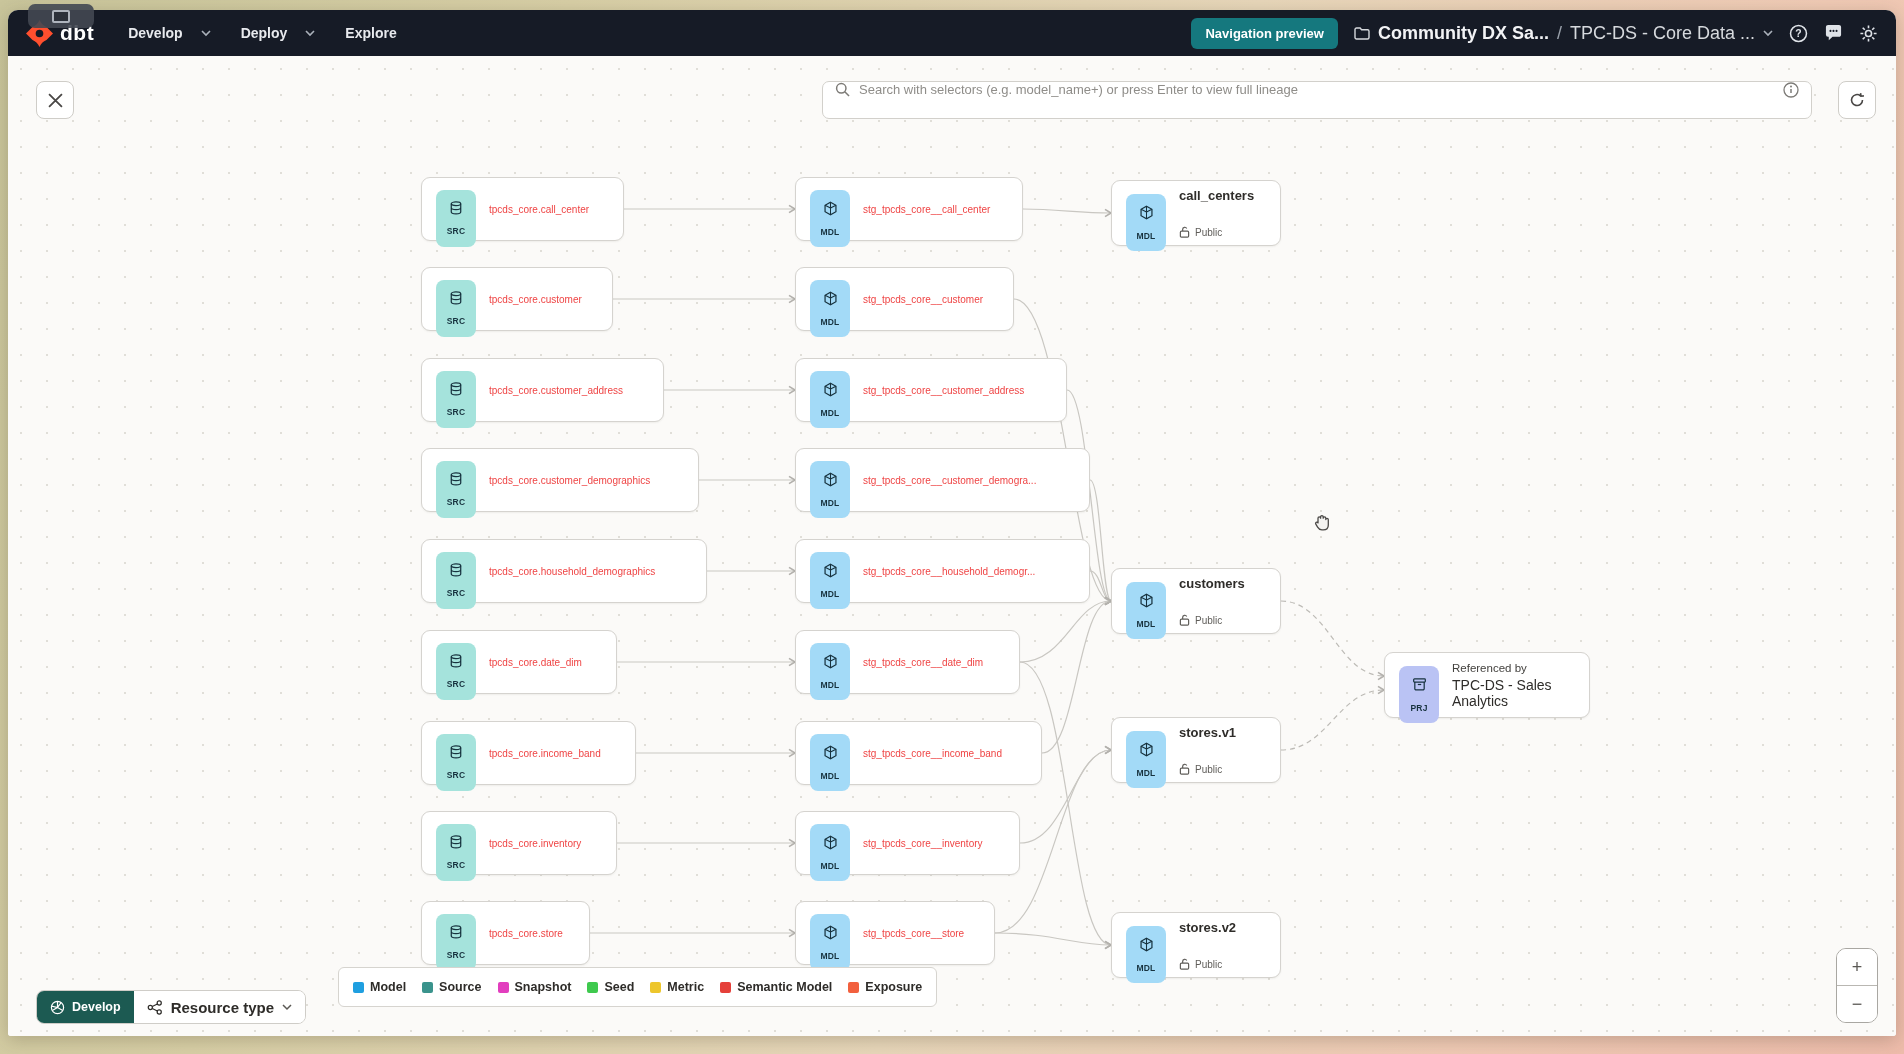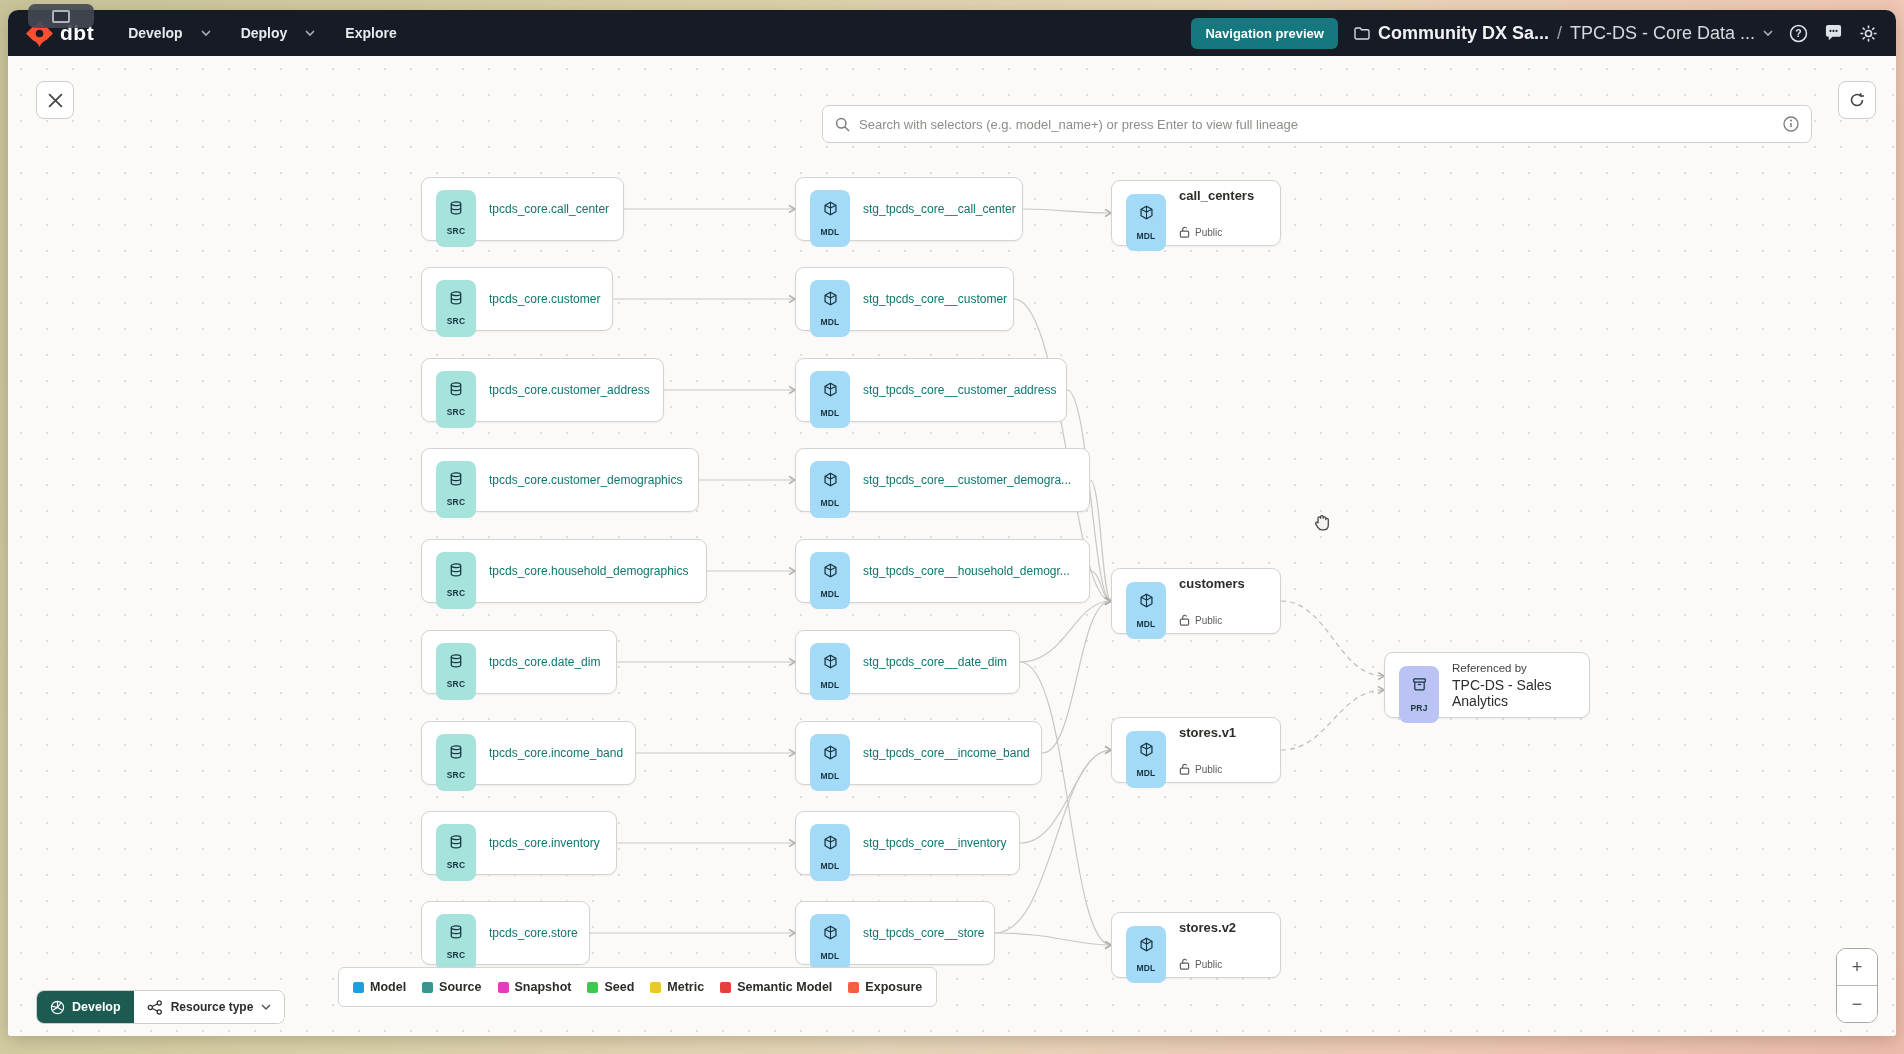--- a/index.html
+++ b/index.html
@@ -40,49 +40,49 @@
   
   .tool-btn { position:absolute; width:38px; height:38px; background:#fff;
     border:1px solid #cfcdc8; border-radius:8px; cursor:pointer;
     display:flex; align-items:center; justify-content:center; }
   .crumb-chip { position:absolute; left:76px; top:25px; height:38px; background:#fff;
     border:1px solid #cfcdc8; border-radius:8px; padding:0 16px; font-size:12.5px;
     font-weight:bold; color:#3c3a37; display:flex; align-items:center; cursor:pointer;
     font-family:inherit; }
   .searchbox { position:absolute; left:814px; top:25px; width:990px; height:38px;
     background:#fff; border:1px solid #d2d0cb; border-radius:7px;
-    display:flex; align-items:center; padding:0 12px; gap:9px;margin-top:24px; }
+    display:flex; align-items:flex-start; padding:0 12px; gap:9px; }
   .searchbox input { flex:1; border:none; outline:none; font-size:13px; color:#3a3834;
     background:transparent; font-family:inherit; }
   .searchbox input::placeholder { color:#8f8d89; }
 
   
   .node { position:absolute; height:64px; background:#fff; border:1px solid #d5d3cf;
     border-radius:9px; display:flex; align-items:center; padding:0 14px; gap:13px;
     box-shadow:0 1px 2px rgba(40,35,25,.06); cursor:pointer; }
   .node.pub, .node.prj { height:66px; }
   .nbadge { width:40px; height:57px; border-radius:8px; display:flex; flex-direction:column;
     align-items:center; justify-content:center; gap:11px; flex-shrink:0;margin-top:19px; }
   .nbadge span { font-size:8.5px; font-weight:bold; color:#17323e; letter-spacing:.2px; }
   .nbadge.src { background:#a5e3dc; }
   .nbadge.mdl { background:#a3daf7; }
   .nbadge.prj { background:#bac3f4; }
-  .nlabel { font-size:12px; color:#0f766e; white-space:nowrap; }
+  .nlabel { font-size:10px; color:#ef4444; white-space:nowrap; }
   .pub-col { display:flex; flex-direction:column; gap:3px; }
   .pub-title { font-size:13px; color:#2e2c29; font-weight:bold; }
   .pub-badge { display:flex; align-items:center; gap:5px; font-size:10px; color:#5f5d59;margin-top:20px; }
   .prj-kicker { font-size:11.5px; color:#44423f; }
   .prj-title { font-size:14px; color:#2e2c29; }
 
   
   .lens-group { position:absolute; left:28px; top:934px; height:34px; display:flex;
     border:1px solid #cfcdc8; border-radius:8px; overflow:hidden; background:#fff; }
   .lenses-btn { background:#1c5a52; color:#fff; border:none; padding:0 13px; font-size:12.5px;
     font-weight:bold; display:flex; align-items:center; gap:7px; cursor:pointer; font-family:inherit; }
-  .rtype-btn { background:#fff; color:#2e2c29; border:none; padding:0 13px; font-size:12px;
+  .rtype-btn { background:#fff; color:#2e2c29; border:none; padding:0 13px; font-size:15px;
     font-weight:bold; display:flex; align-items:center; gap:8px; cursor:pointer; font-family:inherit; }
   .legend-box { position:absolute; left:330px; top:911px; height:40px; background:#fff;
     border:1px solid #d6d4cf; border-radius:6px; display:flex; align-items:center;
     gap:16px; padding:12px 14px; }
   .leg-item { display:flex; align-items:center; gap:6px; font-size:12.5px; font-weight:bold; color:#2e2c29; }
   .leg-sq { width:11px; height:11px; border-radius:2px; display:inline-block; }
 
   
   .zoomctl { position:absolute; left:1828px; top:892px; width:42px; background:#fff;
     border:1px solid #a9a7a2; border-radius:10px; overflow:hidden; display:flex; flex-direction:column; }

